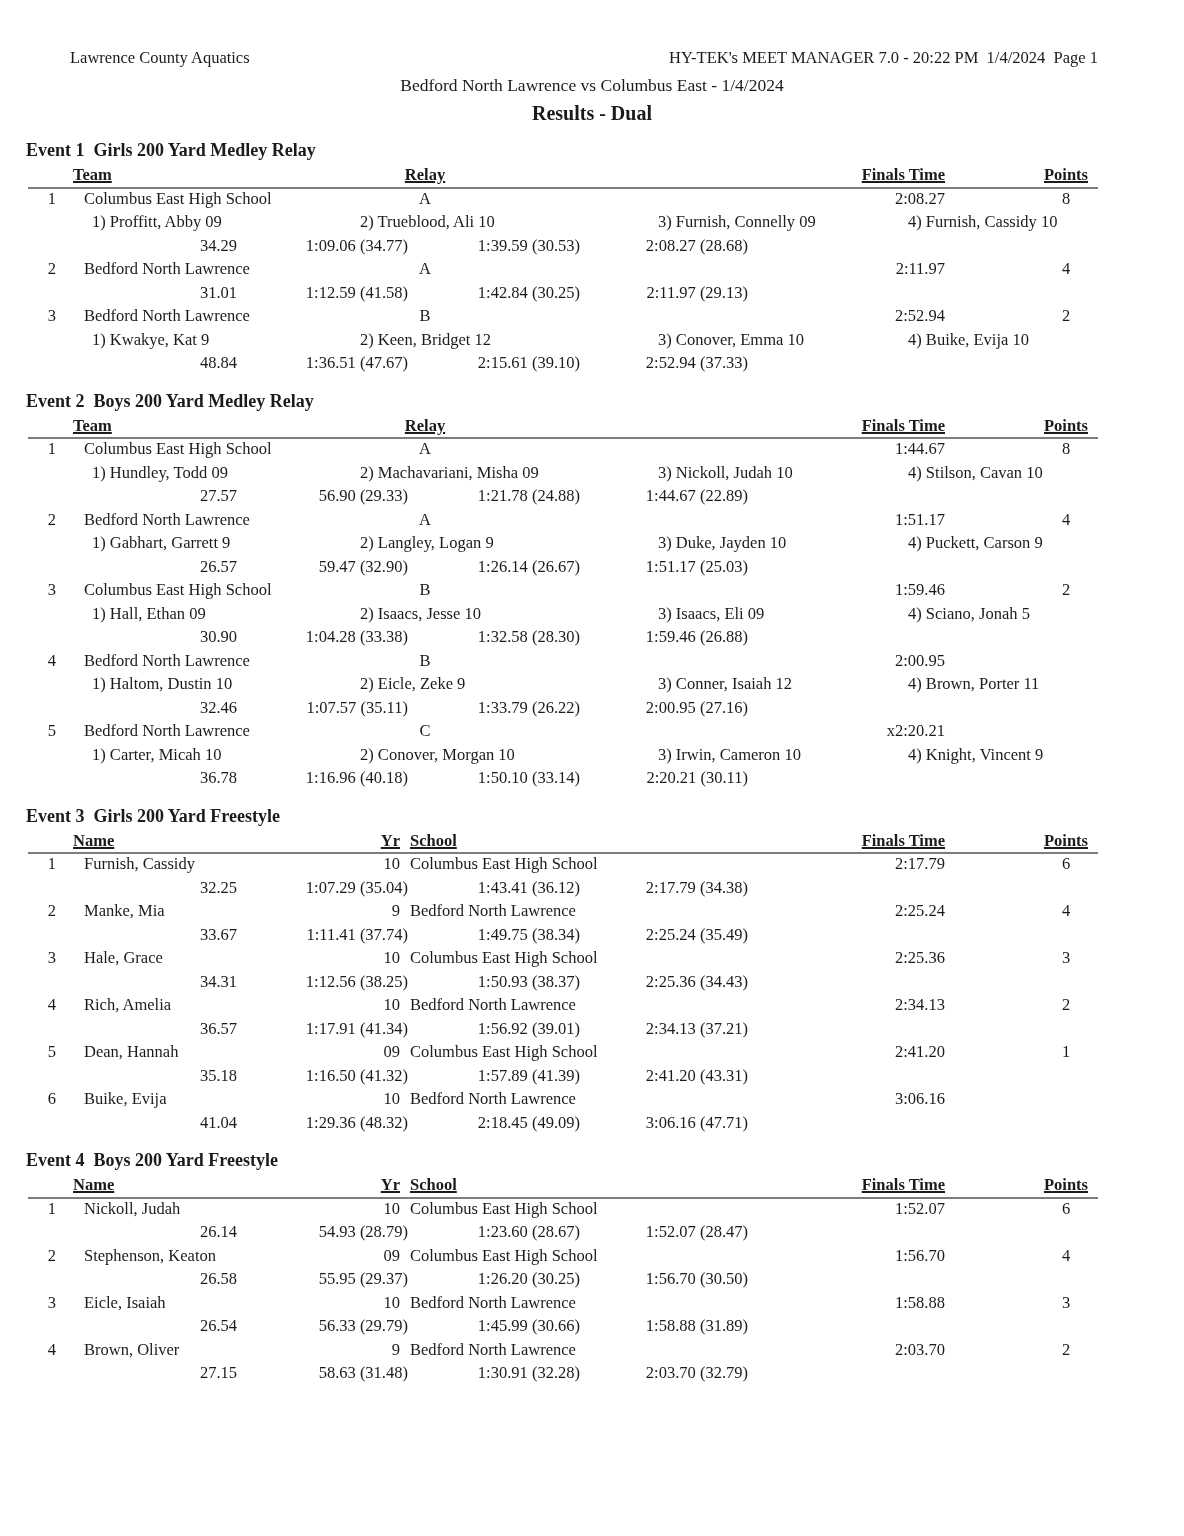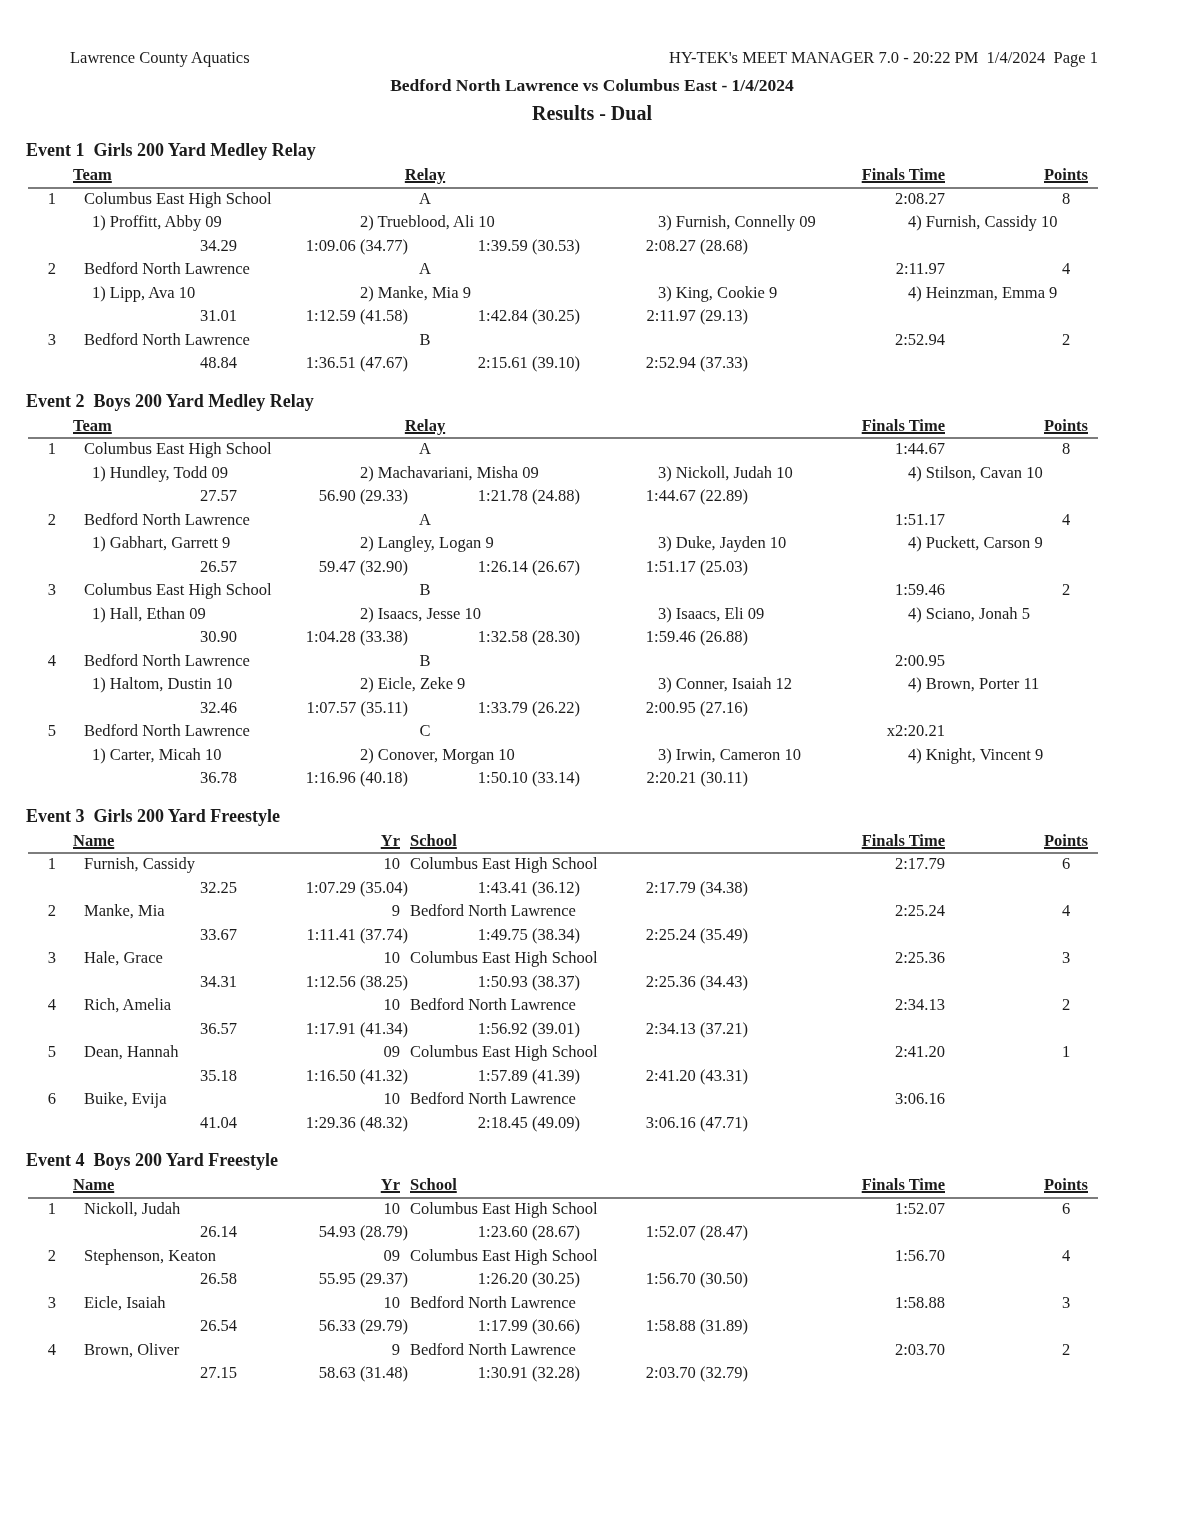--- a/index.html
+++ b/index.html
@@ -3,21 +3,21 @@
 <meta charset="utf-8">
 <style>
   html,body { margin:0; padding:0; background:#ffffff; }
   body {
     width:1184px; height:1536px; position:relative; overflow:hidden;
     font-family:"Liberation Serif", serif; font-size:16.5px; color:#1b1b1b;
   }
   .masthead { position:relative; padding-top:48px; height:20px; }
   .mh-left  { position:absolute; left:26px; bottom:0;margin-left:44px; }
   .mh-right { position:absolute; right:86px; bottom:0; white-space:pre; }
-  .title    { text-align:center; font-weight:bold; font-size:17.5px; margin-top:7px; }
+  .title    { text-align:center; font-weight:normal; font-size:17.5px; margin-top:7px; }
   .subtitle { text-align:center; font-weight:bold; font-size:20px; margin-top:6px; }
 
   .event { margin-top:15px; }
   .event-title { margin-left:26px; font-weight:bold; font-size:18px; height:24px; white-space:pre; }
 
   .thead { position:relative; height:22px; }
   .thead::after { content:""; position:absolute; left:28px; right:86px; bottom:-1px;
                   border-bottom:2px solid #7d7d7d; }
   .th { font-weight:bold; text-decoration:underline; text-decoration-thickness:1.5px; }
 
@@ -87,39 +87,39 @@
   </div>
         <div class="entry">
     <div class="line">
       <span class="c-rank">2</span>
       <span class="c-name">Bedford North Lawrence</span>
       <span class="c-relay">A</span>
       <span class="c-finals">2:11.97</span>
       <span class="c-points">4</span>
     </div>
     <div class="line">
-      <span class="sw1">1) Lipp, Ava 10</span>
-      <span class="sw2">2) Manke, Mia 9</span>
-      <span class="sw3">3) King, Cookie 9</span>
-      <span class="sw4">4) Heinzman, Emma 9</span>
-    </div>
-    <div class="line">
       <span class="sp sp1">31.01</span>
       <span class="sp sp2">1:12.59 (41.58)</span>
       <span class="sp sp3">1:42.84 (30.25)</span>
       <span class="sp sp4">2:11.97 (29.13)</span>
     </div>
   </div>
         <div class="entry">
     <div class="line">
       <span class="c-rank">3</span>
       <span class="c-name">Bedford North Lawrence</span>
       <span class="c-relay">B</span>
       <span class="c-finals">2:52.94</span>
       <span class="c-points">2</span>
+    </div>
+    <div class="line">
+      <span class="sw1">1) Kwakye, Kat 9</span>
+      <span class="sw2">2) Keen, Bridget 12</span>
+      <span class="sw3">3) Conover, Emma 10</span>
+      <span class="sw4">4) Buike, Evija 10</span>
     </div>
     <div class="line">
       <span class="sp sp1">48.84</span>
       <span class="sp sp2">1:36.51 (47.67)</span>
       <span class="sp sp3">2:15.61 (39.10)</span>
       <span class="sp sp4">2:52.94 (37.33)</span>
     </div>
   </div>
       </div>
   </div>
@@ -394,21 +394,21 @@
       <span class="c-rank">3</span>
       <span class="c-name">Eicle, Isaiah</span>
       <span class="c-yr">10</span>
       <span class="c-school">Bedford North Lawrence</span>
       <span class="c-finals">1:58.88</span>
       <span class="c-points">3</span>
     </div>
     <div class="line">
       <span class="sp sp1">26.54</span>
       <span class="sp sp2">56.33 (29.79)</span>
-      <span class="sp sp3">1:17.99 (30.66)</span>
+      <span class="sp sp3">1:45.99 (30.66)</span>
       <span class="sp sp4">1:58.88 (31.89)</span>
     </div>
   </div>
         <div class="entry">
     <div class="line">
       <span class="c-rank">4</span>
       <span class="c-name">Brown, Oliver</span>
       <span class="c-yr">9</span>
       <span class="c-school">Bedford North Lawrence</span>
       <span class="c-finals">2:03.70</span>

